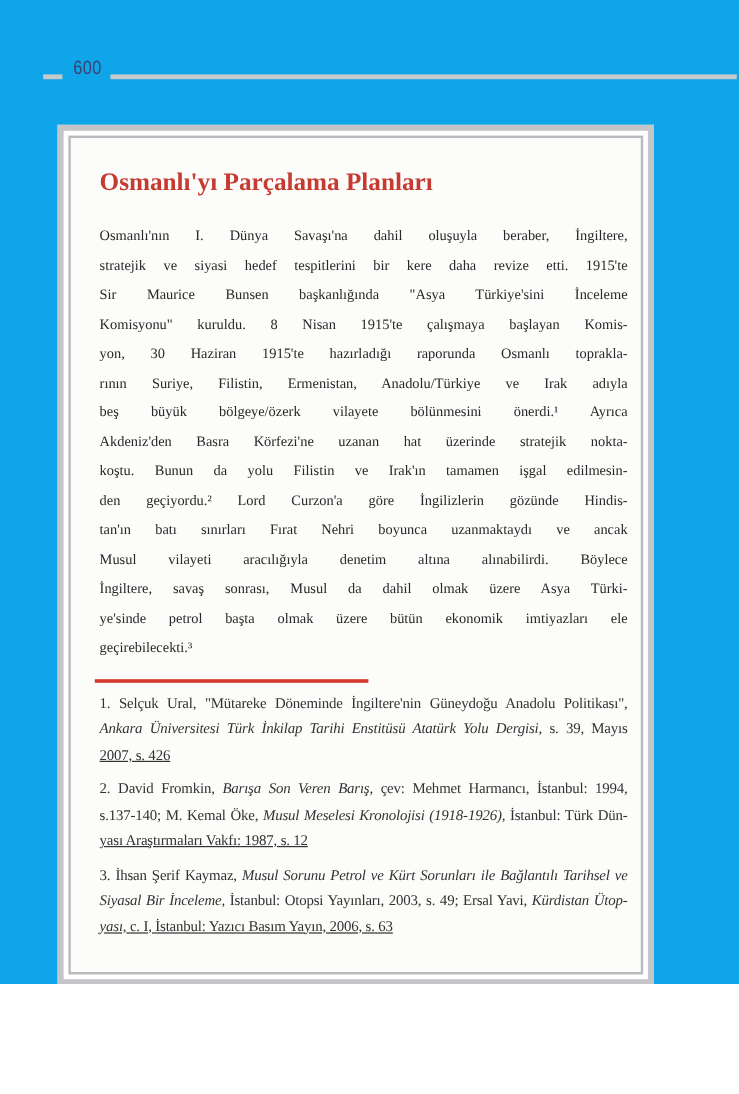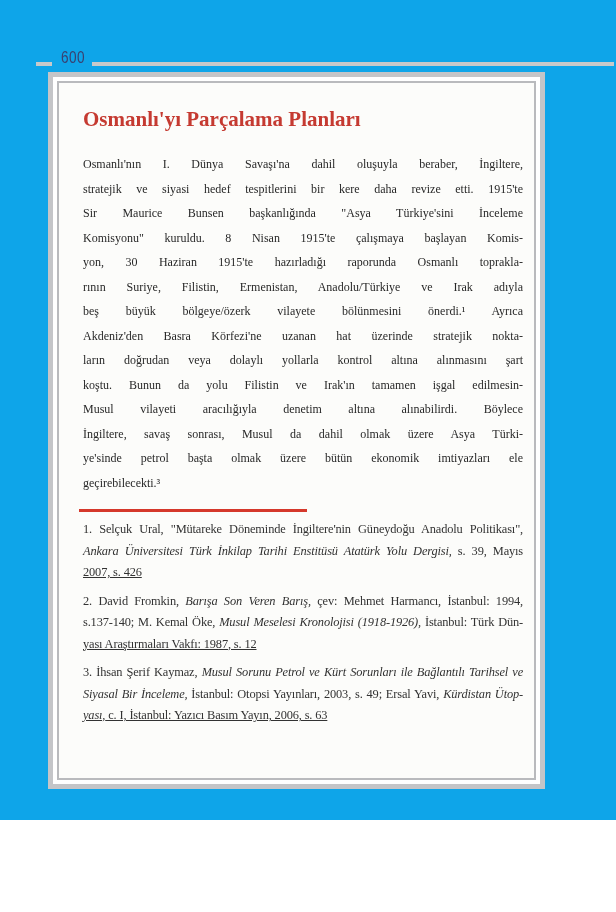--- a/index.html
+++ b/index.html
@@ -34,21 +34,21 @@
     color:var(--navy);
     transform:scaleX(0.85);transform-origin:left center;
     letter-spacing:0.5px;
   }
   .hdr-rule{
     position:absolute;left:92px;top:62px;width:522px;height:4px;
     background:var(--rule-gray);
   }
   
   .content-box{
-    position:absolute;left:48px;top:72px;width:497px;height:717px;
+    position:absolute;left:48px;top:104px;width:497px;height:717px;
     border:5px solid var(--box-border-outer);
     background:#ffffff;
     padding:4px;
   }
   .content-box-inner{
     width:100%;height:100%;
     border:2px solid var(--box-border-inner);
     background:var(--box-bg);
     padding:23px 11px 0 24px;
   }
@@ -110,22 +110,23 @@
       <h1 class="title">Osmanlı'yı Parçalama Planları</h1>
       <div class="body-text" id="body-lines">
           <div class="body-line">Osmanlı'nın I. Dünya Savaşı'na dahil oluşuyla beraber, İngiltere,</div>
           <div class="body-line">stratejik ve siyasi hedef tespitlerini bir kere daha revize etti. 1915'te</div>
           <div class="body-line">Sir Maurice Bunsen başkanlığında "Asya Türkiye'sini İnceleme</div>
           <div class="body-line">Komisyonu" kuruldu. 8 Nisan 1915'te çalışmaya başlayan Komis-</div>
           <div class="body-line">yon, 30 Haziran 1915'te hazırladığı raporunda Osmanlı toprakla-</div>
           <div class="body-line">rının Suriye, Filistin, Ermenistan, Anadolu/Türkiye ve Irak adıyla</div>
           <div class="body-line">beş büyük bölgeye/özerk vilayete bölünmesini önerdi.¹ Ayrıca</div>
           <div class="body-line">Akdeniz'den Basra Körfezi'ne uzanan hat üzerinde stratejik nokta-</div>
-          <div class="body-line">ların doğrudan veya dolaylı yollarla kontrol altına alınmasını şart</div>
           <div class="body-line">koştu. Bunun da yolu Filistin ve Irak'ın tamamen işgal edilmesin-</div>
+          <div class="body-line">den geçiyordu.² Lord Curzon'a göre İngilizlerin gözünde Hindis-</div>
+          <div class="body-line">tan'ın batı sınırları Fırat Nehri boyunca uzanmaktaydı ve ancak</div>
           <div class="body-line">Musul vilayeti aracılığıyla denetim altına alınabilirdi. Böylece</div>
           <div class="body-line">İngiltere, savaş sonrası, Musul da dahil olmak üzere Asya Türki-</div>
           <div class="body-line">ye'sinde petrol başta olmak üzere bütün ekonomik imtiyazları ele</div>
           <div class="body-line last">geçirebilecekti.³</div>
         </div>
       <div class="footnote-sep"></div>
       <div class="footnotes" id="footnotes">
           <div class="footnote">
             <div class="fn-line"><span>1. Selçuk Ural, "Mütareke Döneminde İngiltere'nin Güneydoğu Anadolu Politikası",</span></div>
             <div class="fn-line"><em>Ankara Üniversitesi Türk İnkilap Tarihi Enstitüsü Atatürk Yolu Dergisi,</em><span> s. 39, Mayıs</span></div>

